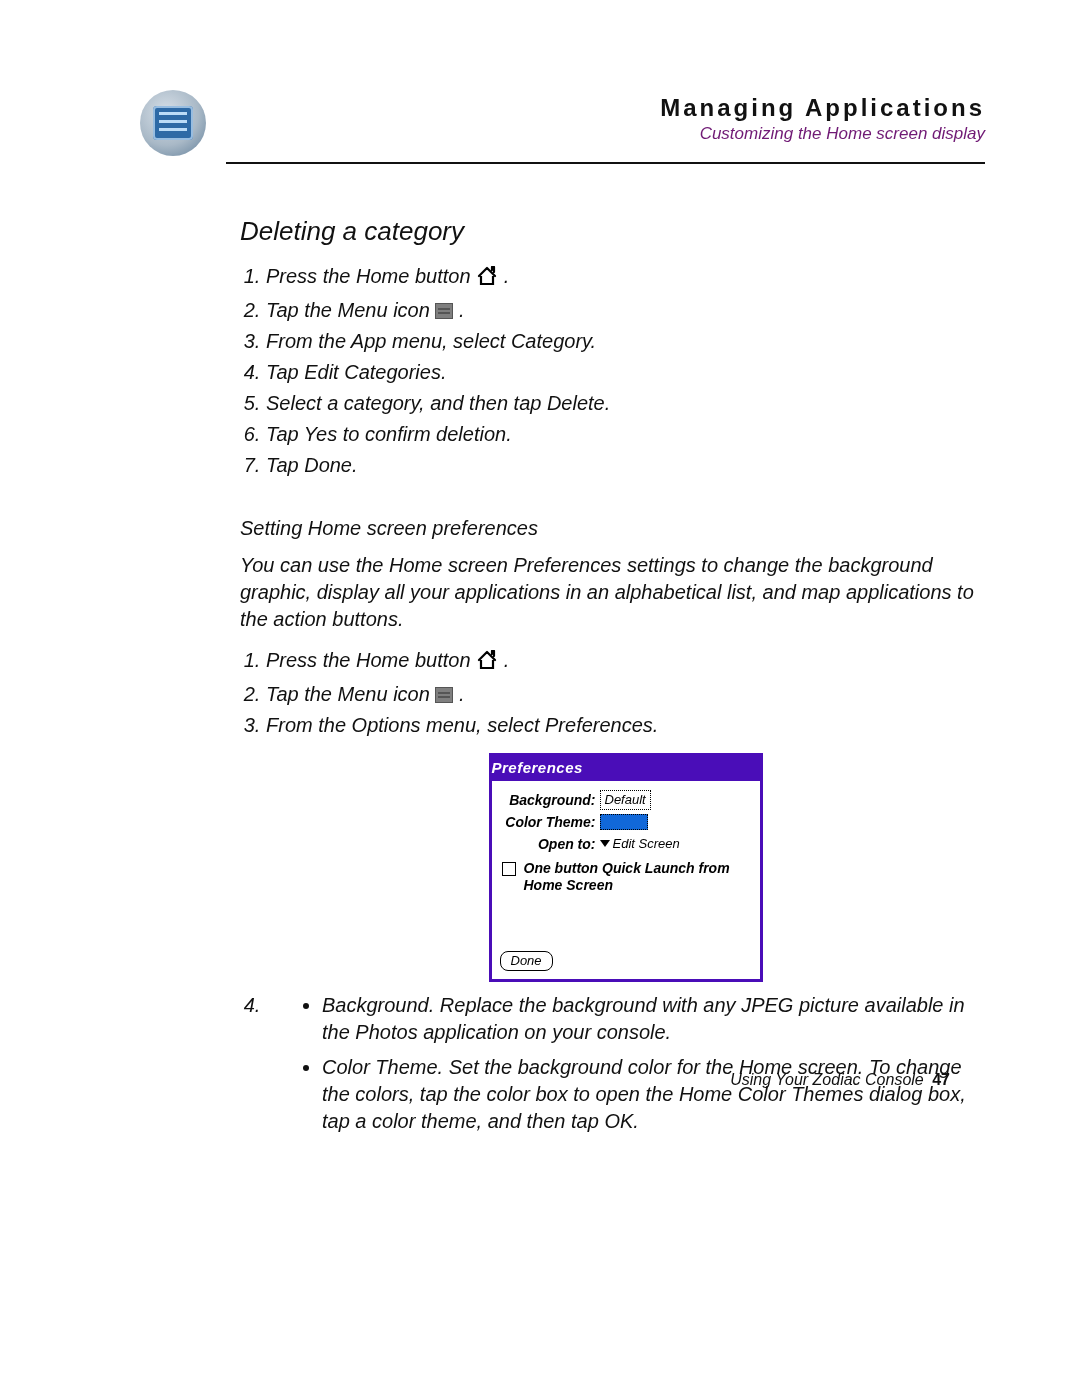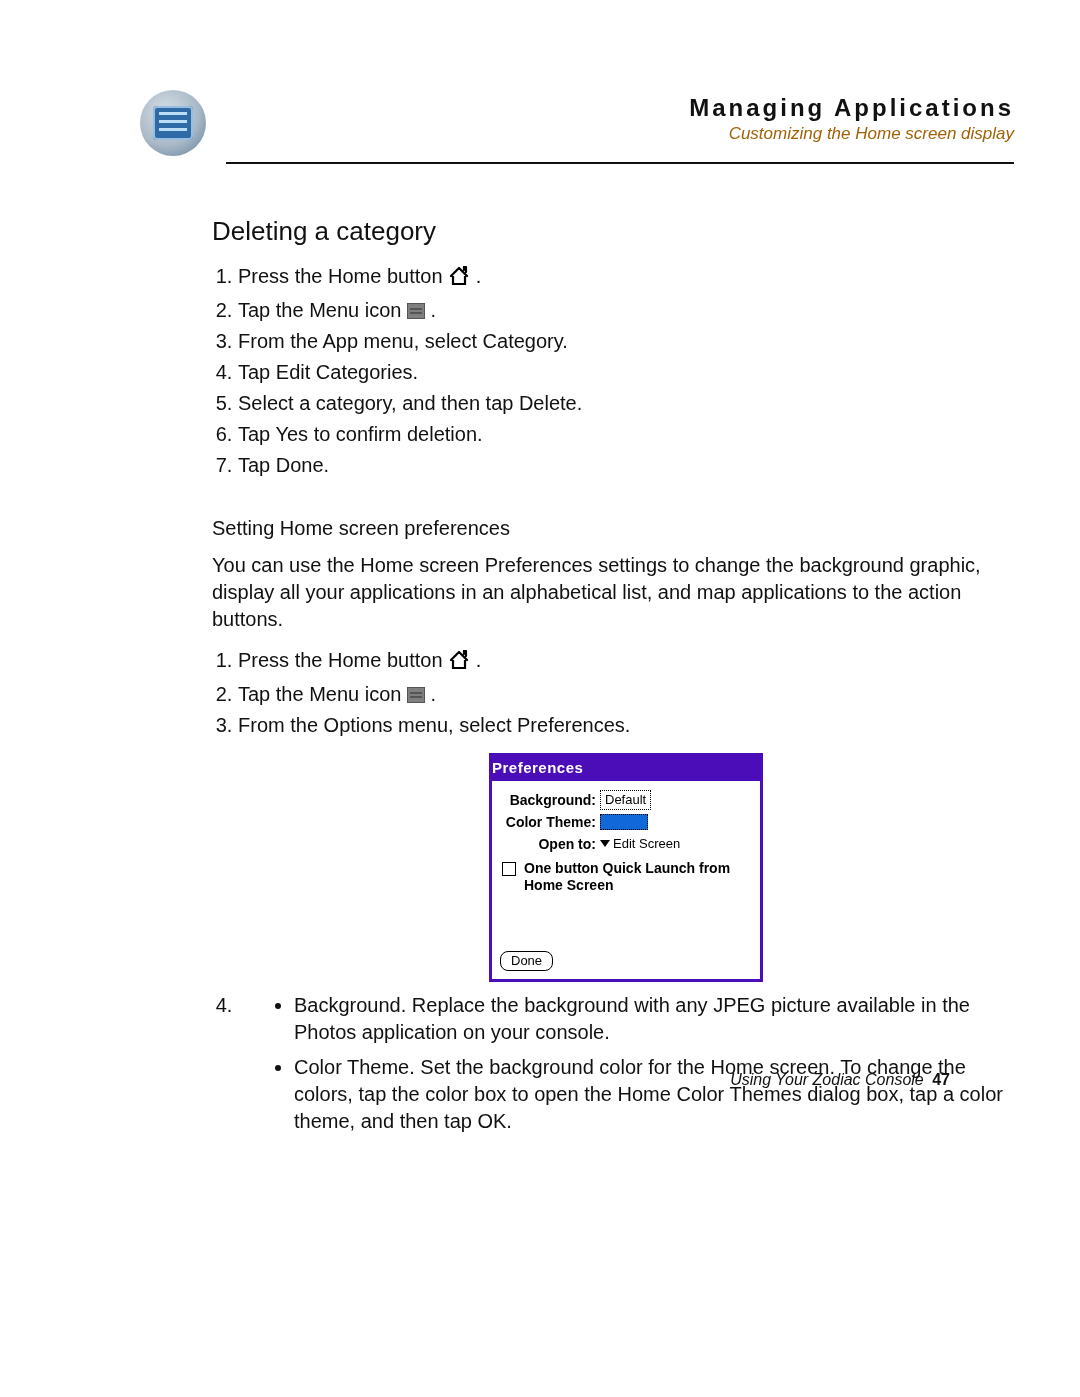--- a/index.html
+++ b/index.html
@@ -7,21 +7,21 @@
     padding: 0;
     background: #fff;
     font-family: Arial, Helvetica, sans-serif;
     color: #000;
   }
   .page {
     width: 1080px;
     height: 1137px;
     position: relative;
     box-sizing: border-box;
-    padding: 90px 66px 0 140px;
+    padding: 90px 95px 0 140px;
   }
   .header-row {
     display: flex;
     align-items: flex-start;
     width: 100%;
   }
   .header-icon {
     width: 66px;
     height: 66px;
     border-radius: 50%;
@@ -57,34 +57,35 @@
   .chapter-title {
     font-size: 24px;
     font-weight: bold;
     letter-spacing: 3px;
     color: #111;
     margin: 4px 0 2px 0;
   }
   .chapter-sub {
     font-style: italic;
     font-size: 17px;
-    color: #a16207;
+    color: #701a75;
     margin: 0 0 8px 0;
   }
   .rule {
     border: 0;
     border-top: 2px solid #111;
     margin: 6px 0 0 86px;
   }
   .content {
-    margin-left: 72px;
+    margin-left: 100px;
     margin-top: 50px;
     font-size: 20px;
     line-height: 1.35;
     color: #111;
+    font-style: italic;
   }
   h2.section {
     font-size: 26px;
     font-weight: normal;
     margin: 0 0 14px 0;
   }
   h2.section.big {
     font-size: 20px;
     margin-top: 36px;
     margin-bottom: 10px;

